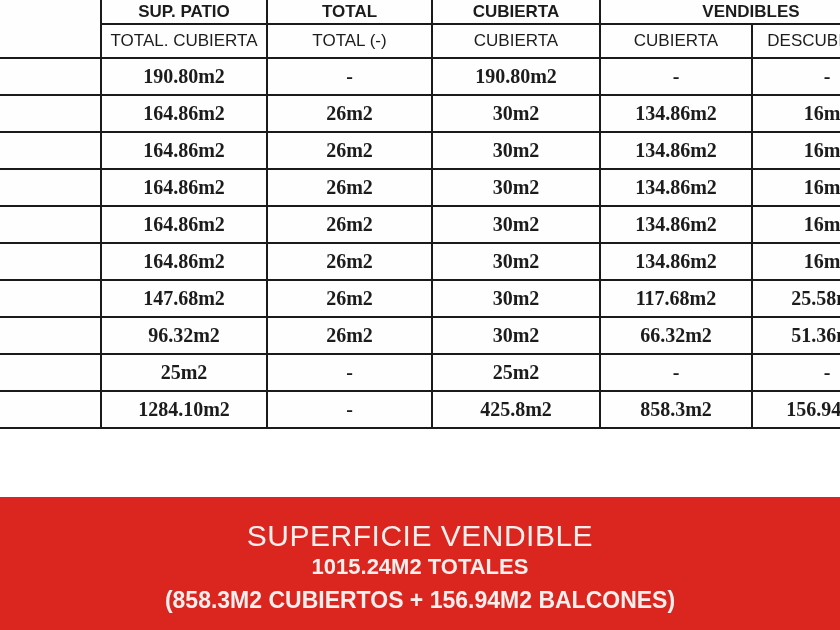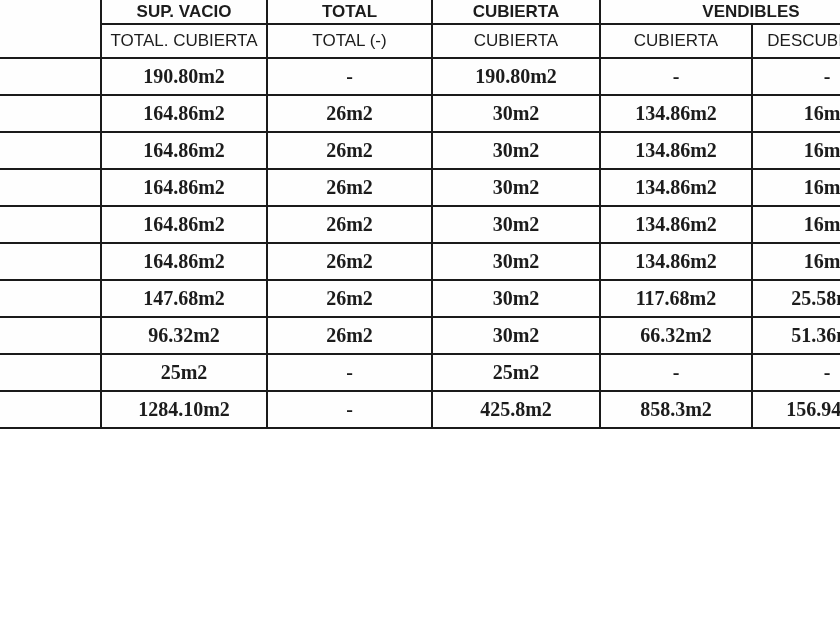--- a/index.html
+++ b/index.html
@@ -79,21 +79,21 @@
       <col style="width:101px">
       <col style="width:166px">
       <col style="width:165px">
       <col style="width:168px">
       <col style="width:152px">
       <col style="width:150px">
     </colgroup>
     <tbody>
       <tr class="hrow1">
         <td class="lbl" rowspan="2" style="border-top:none"></td>
-        <th>SUP. VACIO</th>
+        <th>SUP. PATIO</th>
         <th>TOTAL</th>
         <th>CUBIERTA</th>
         <th colspan="2">VENDIBLES</th>
       </tr>
       <tr class="hrow2">
         <th>TOTAL. CUBIERTA</th>
         <th>TOTAL (-)</th>
         <th>CUBIERTA</th>
         <th>CUBIERTA</th>
         <th>DESCUBIERTA</th>
@@ -175,14 +175,19 @@
         <td class="lbl"></td>
         <td>1284.10m2</td>
         <td>-</td>
         <td>425.8m2</td>
         <td>858.3m2</td>
         <td>156.94m2</td>
       </tr>
     </tbody>
   </table>
 
+  <div class="banner" style="background: rgb(219, 38, 32); color: rgb(246, 239, 237);">
+    <div class="b1">SUPERFICIE VENDIBLE</div>
+    <div class="b2">1015.24M2 TOTALES</div>
+    <div class="b3">(858.3M2 CUBIERTOS + 156.94M2 BALCONES)</div>
+  </div>
 
 </div>
 
 </body></html>

